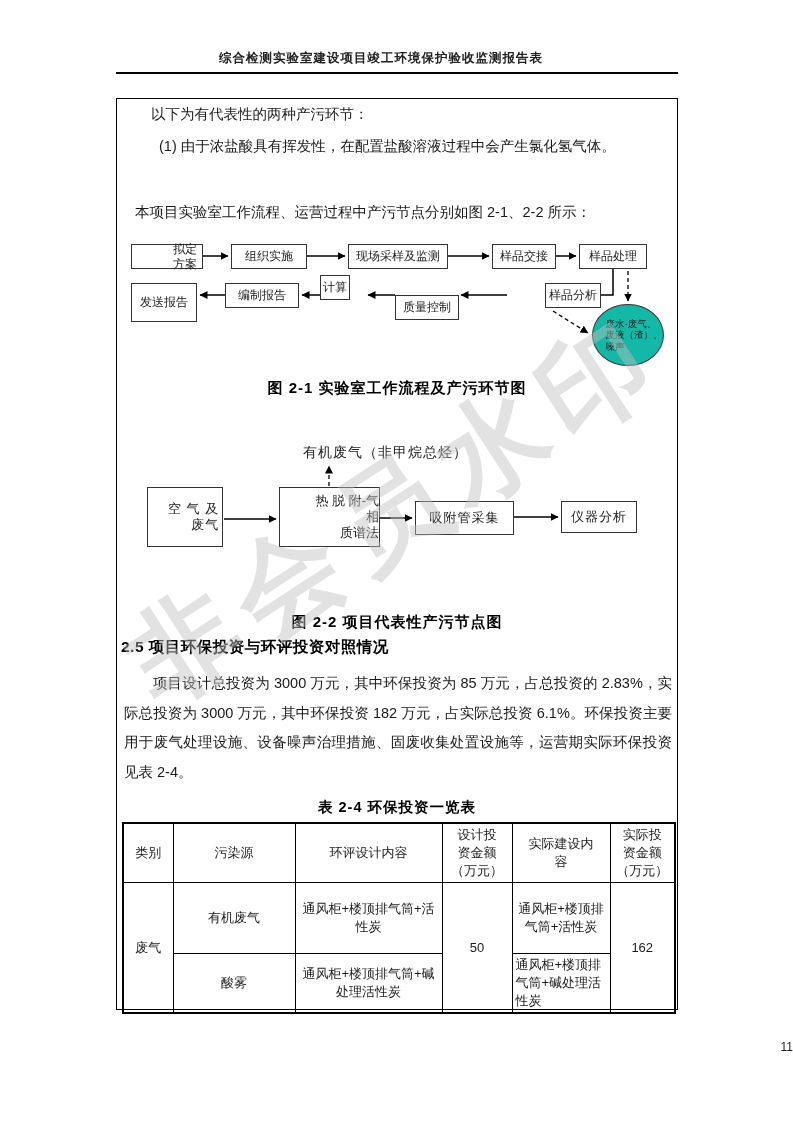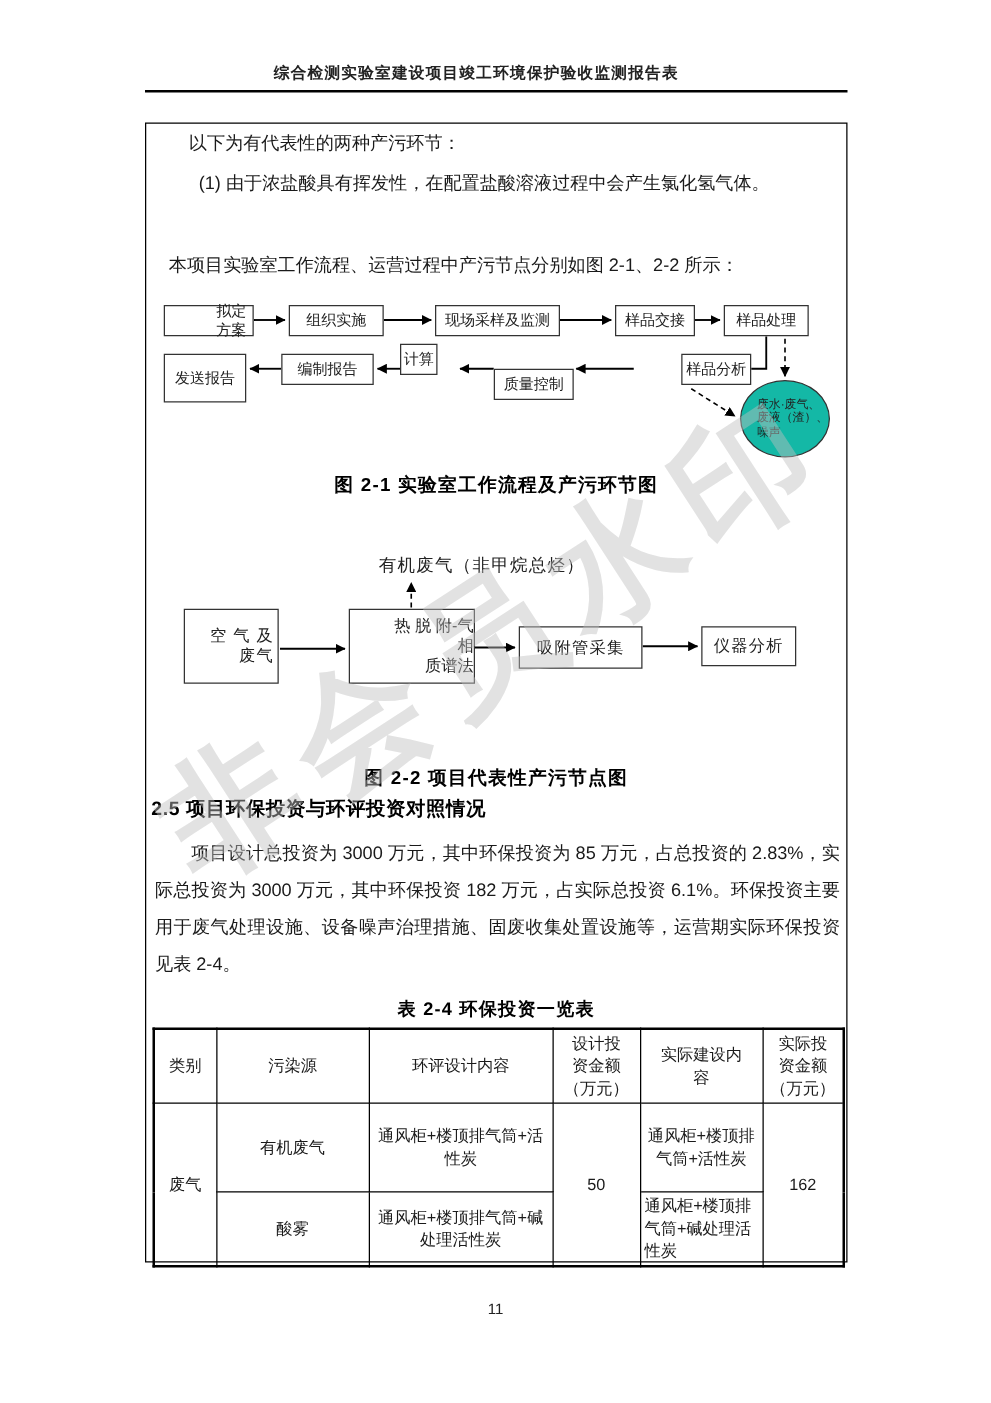--- a/index.html
+++ b/index.html
@@ -53,21 +53,21 @@
   table.invest{
     position:absolute;left:5px;top:723px;border-collapse:collapse;
     table-layout:fixed;width:552px;font-size:13px;color:#1a1a1a;
   }
   table.invest td,table.invest th{
     border:1.2px solid #000;text-align:center;vertical-align:middle;
     padding:2px 3px;font-weight:normal;box-sizing:border-box;line-height:18px;
   }
   table.invest{border:2px solid #000;}
   .page-number{
-    position:absolute;left:0;top:1040px;width:100%;text-align:center;
+    position:absolute;left:0;top:1040px;width:100%;text-align:right;
     font-size:12px;color:#222;
   }
   .watermark{
     position:absolute;left:20px;top:440px;width:750px;height:140px;
     line-height:140px;text-align:center;font-size:108px;font-weight:bold;
     color:rgba(190,190,190,0.45);letter-spacing:14px;
     transform:rotate(-33deg);transform-origin:50% 50%;
     z-index:6;pointer-events:none;white-space:nowrap;
   }
   .toplabel{position:absolute;font-size:14px;color:#222;letter-spacing:1px;z-index:2;}

